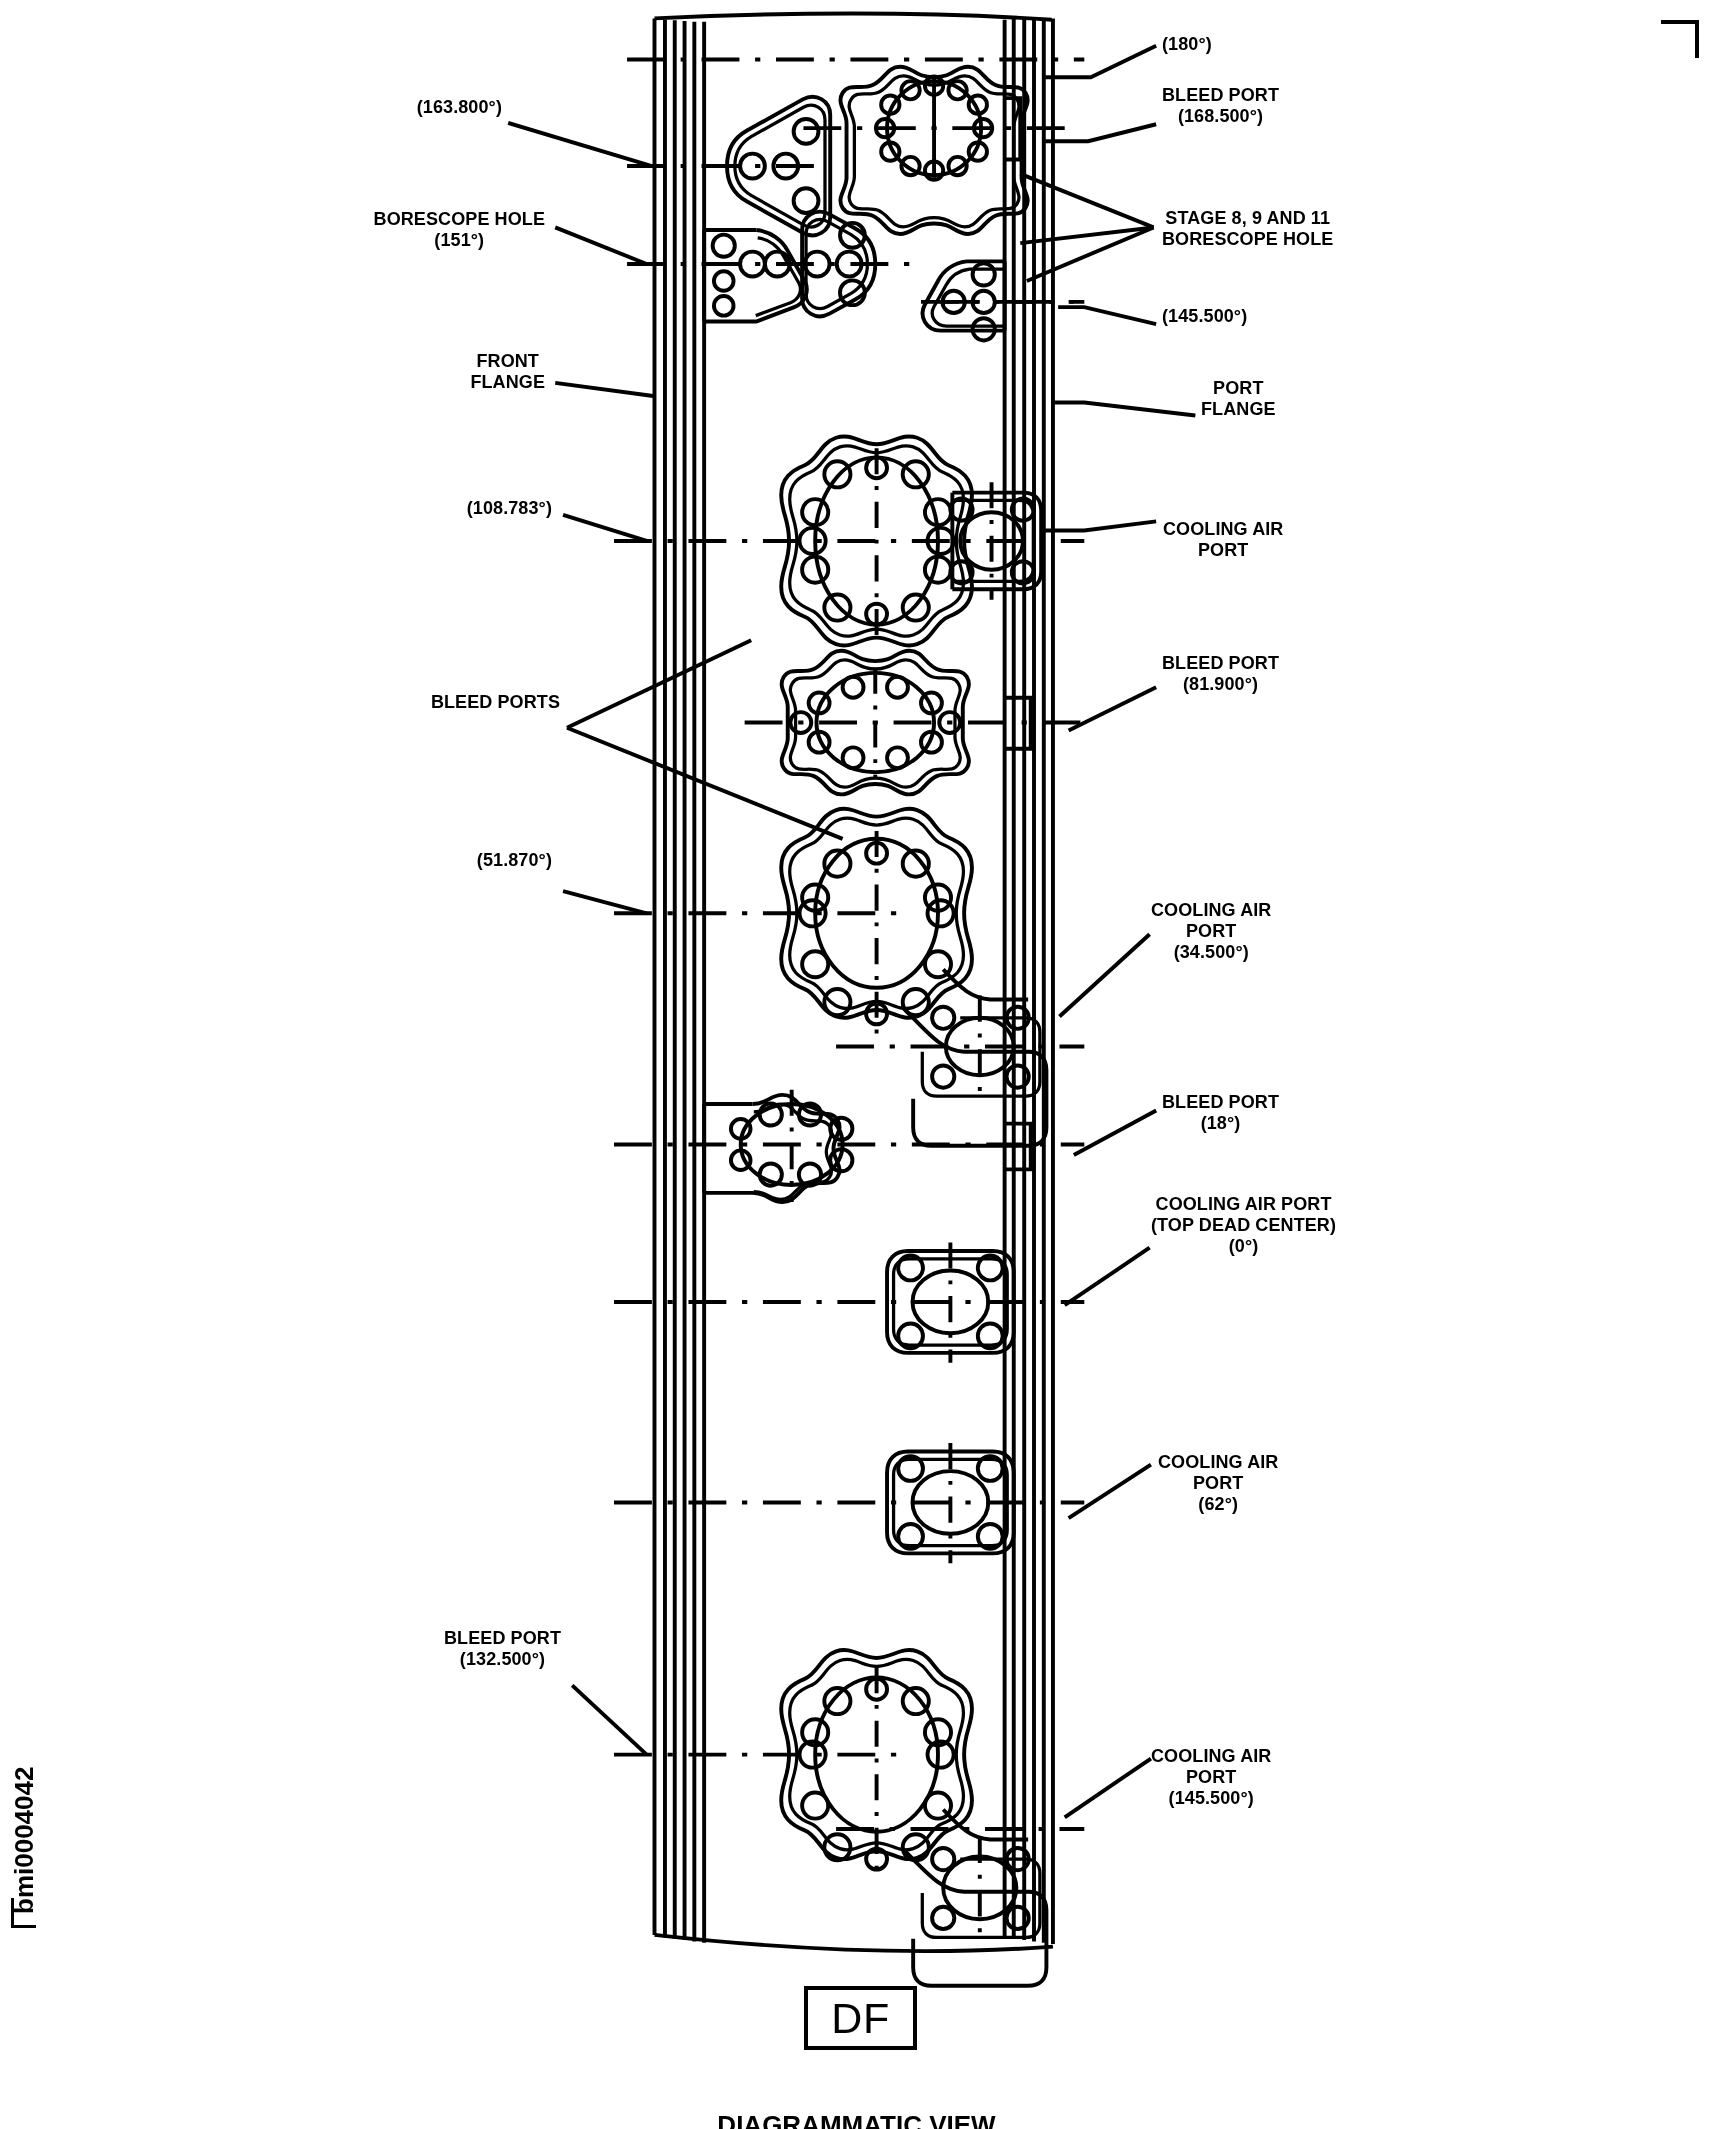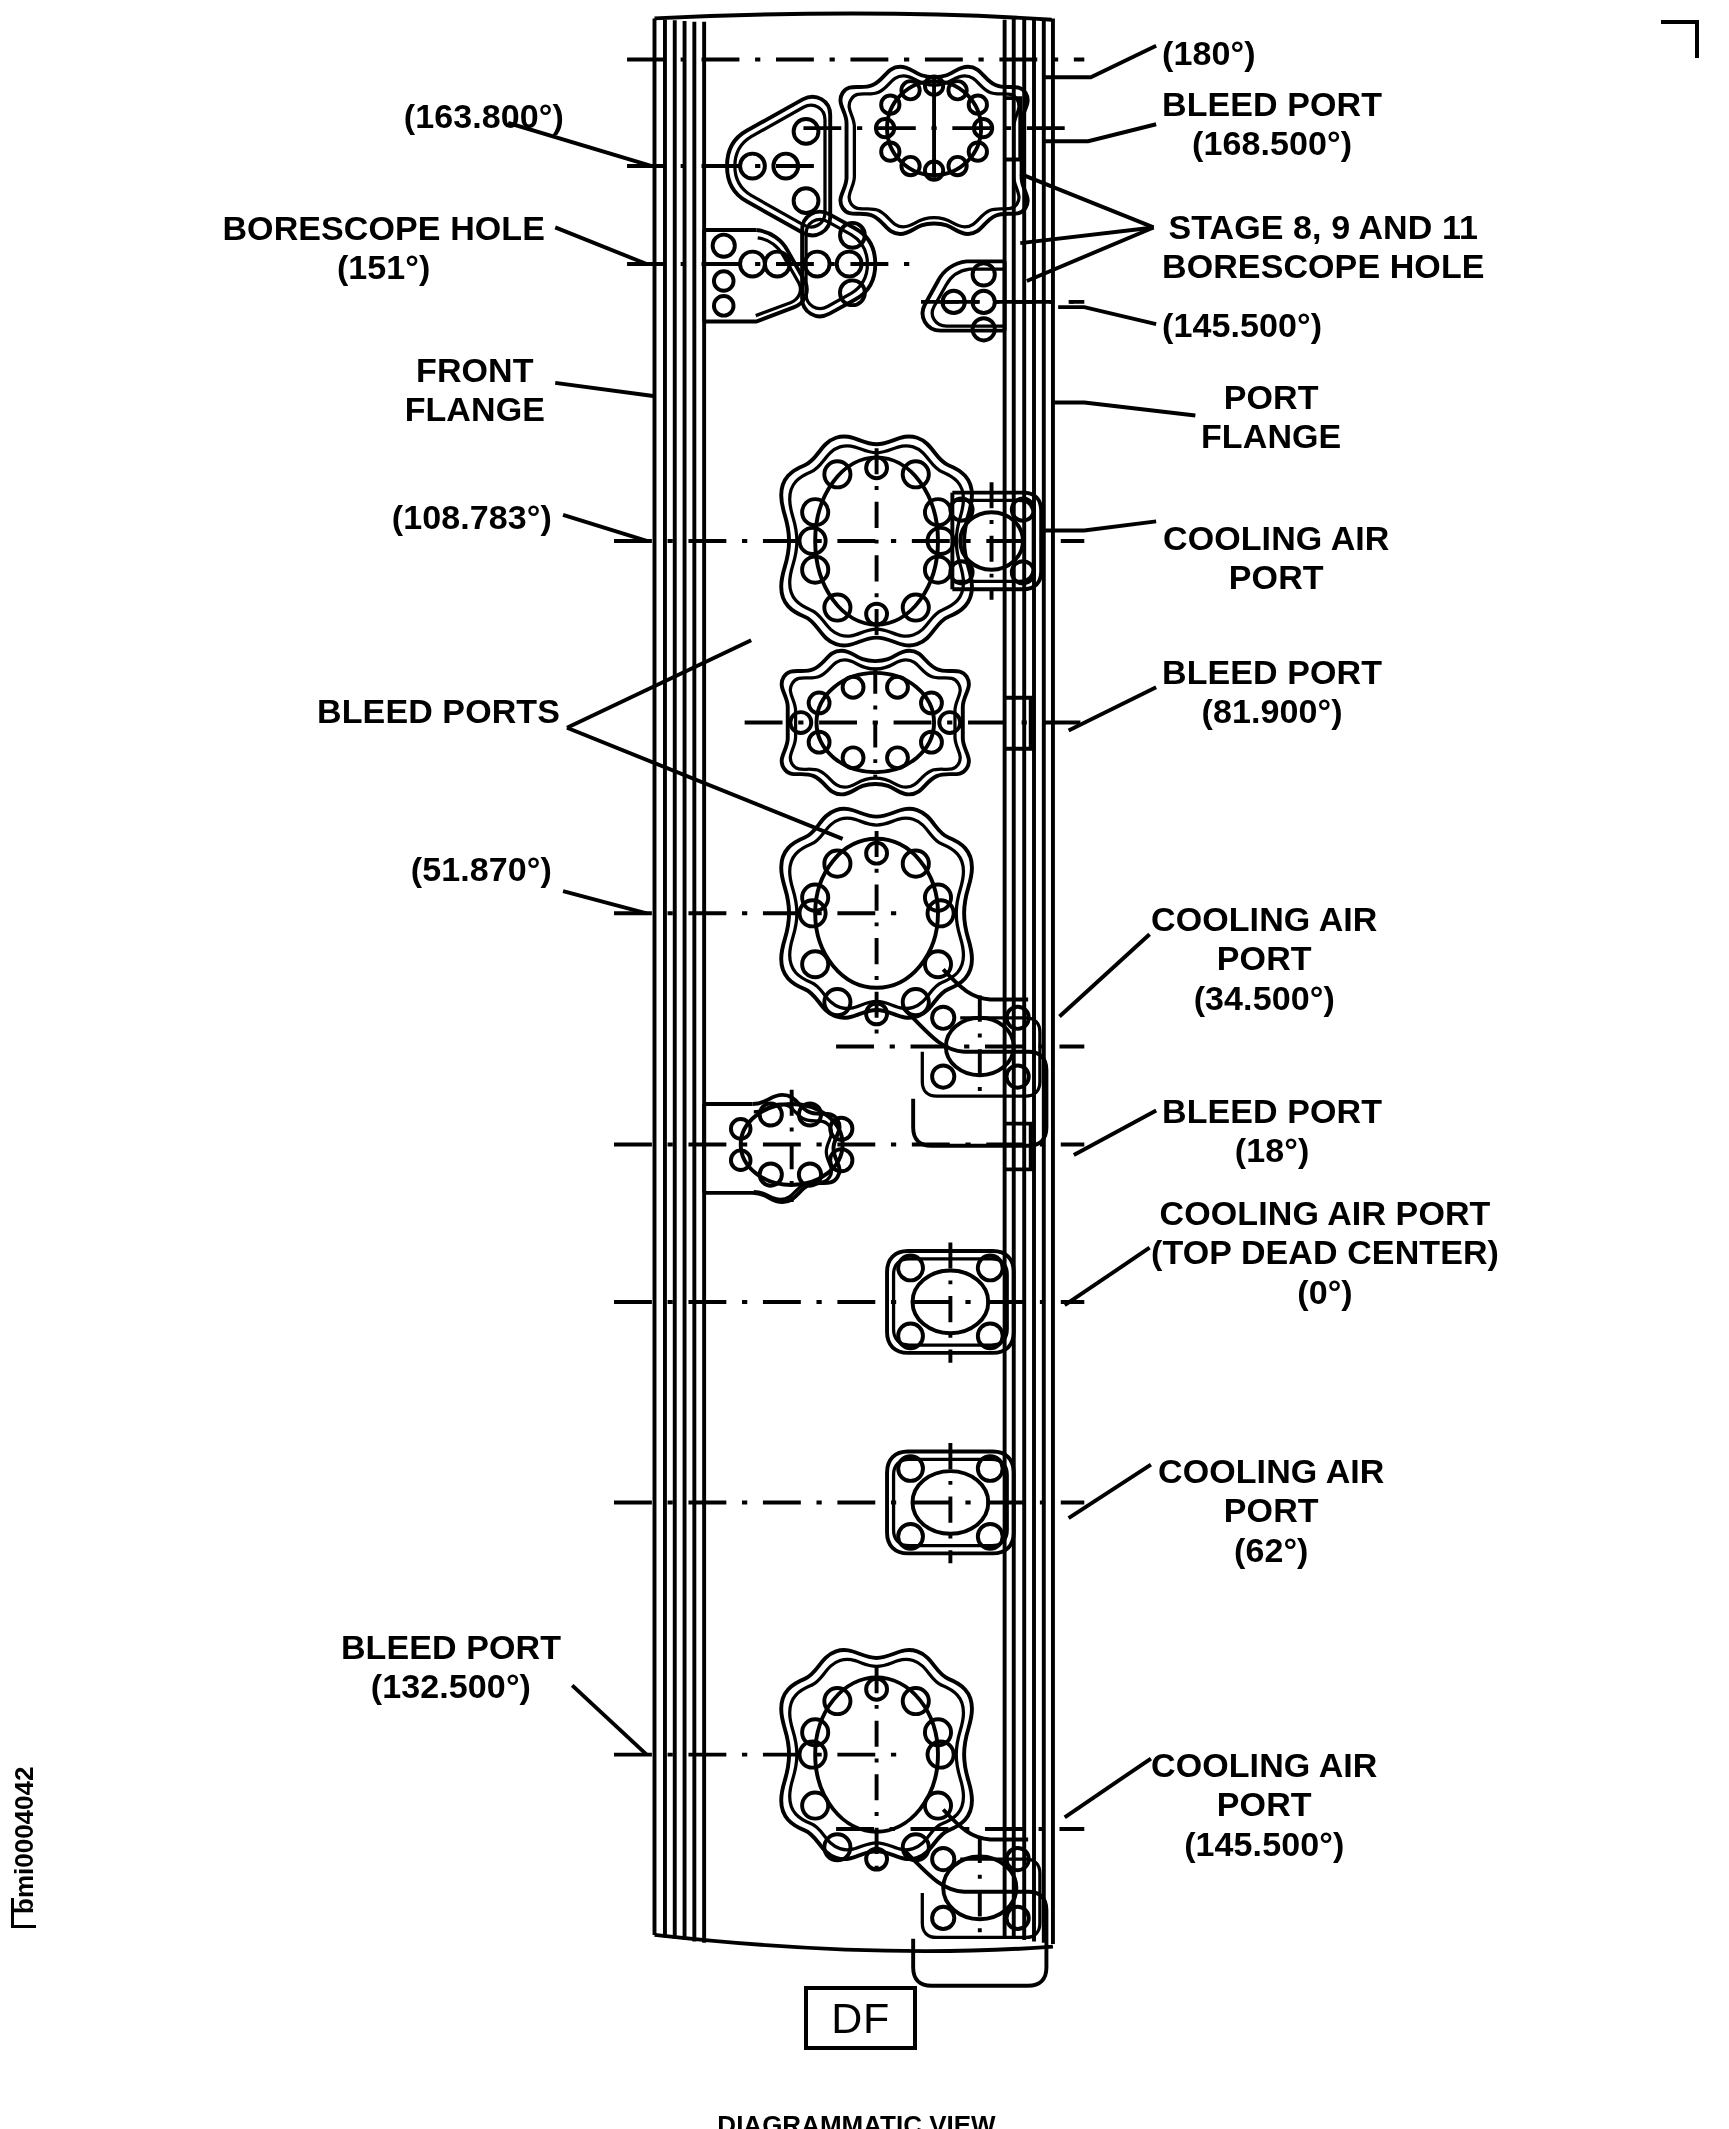--- a/index.html
+++ b/index.html
@@ -13,21 +13,21 @@
     width:1729px;
     height:2129px;
     background:#fff;
     overflow:hidden;
   }
   #svg-root{position:absolute;left:0;top:0;width:1729px;height:2129px;}
   .lbl{
     position:absolute;
     font-family:"Liberation Sans", sans-serif;
     font-weight:bold;
-    font-size:34px;
+    font-size:18px;
     line-height:1.16;
     letter-spacing:0.1px;
     white-space:pre;
     color:#000;
   }
   .lbl.r{text-align:right;}
   .lbl.l{text-align:left;}
   .caption{
     position:absolute;
     font-family:"Liberation Sans", sans-serif;
@@ -454,21 +454,21 @@
       <path class="lead" d="M868 1114 L1150 980"></path>
       <path class="lead" d="M868 1114 L1290 1284"></path>
 
       <path class="lead" d="M862 1364 L990 1398"></path>
 
       <path class="lead" d="M876 2580 L990 2686"></path>
     </g>
   </svg>
 
   <div id="labels-left">
-      <div class="lbl r" style="right: 1165px; top: 97px; text-align: center;"><div>(163.800°)</div></div>
+      <div class="lbl r" style="right: 1227px; top: 97px; text-align: center;"><div>(163.800°)</div></div>
       <div class="lbl r" style="right: 1184px; top: 209px; text-align: center;"><div>BORESCOPE HOLE</div><div>(151°)</div></div>
       <div class="lbl r" style="right: 1184px; top: 351px; text-align: center;"><div>FRONT</div><div>FLANGE</div></div>
       <div class="lbl r" style="right: 1177px; top: 498px; text-align: center; margin-left: 40px;"><div>(108.783°)</div></div>
       <div class="lbl r" style="right: 1169px; top: 692px; text-align: center;"><div>BLEED PORTS</div></div>
       <div class="lbl r" style="right: 1177px; top: 850px; text-align: right;"><div>(51.870°)</div></div>
       <div class="lbl r" style="right: 1168px; top: 1628px; text-align: center;"><div>BLEED PORT</div><div>(132.500°)</div></div>
     </div>
   <div id="labels-right">
       <div class="lbl l" style="left: 1162px; top: 34px; text-align: center;"><div>(180°)</div></div>
       <div class="lbl l" style="left: 1162px; top: 85px; text-align: center;"><div>BLEED PORT</div><div>(168.500°)</div></div>

